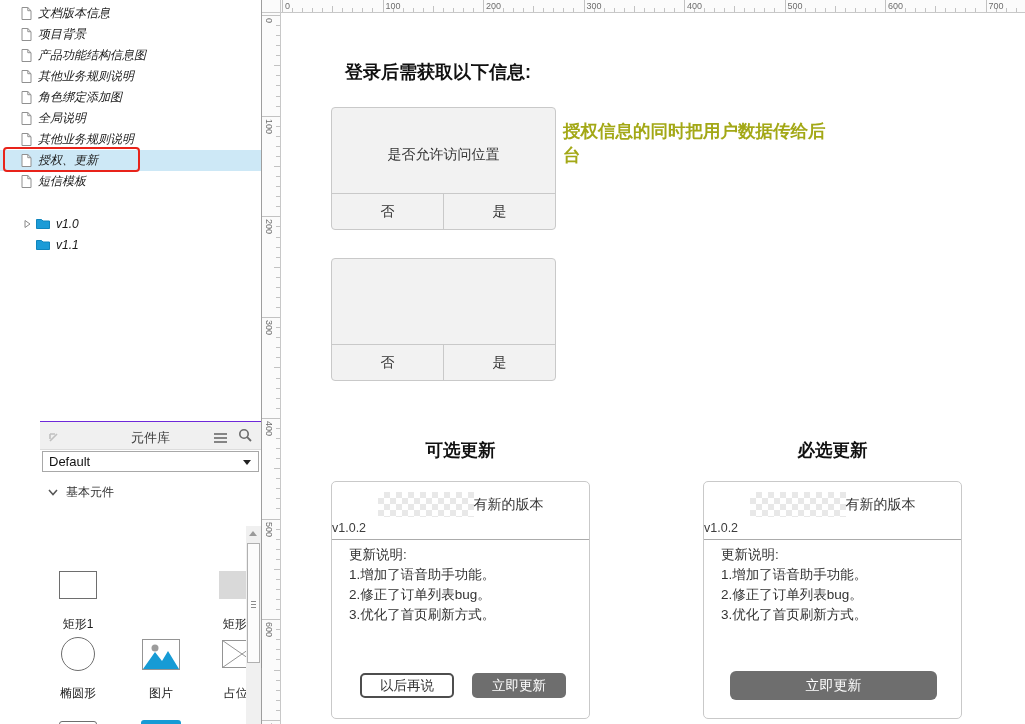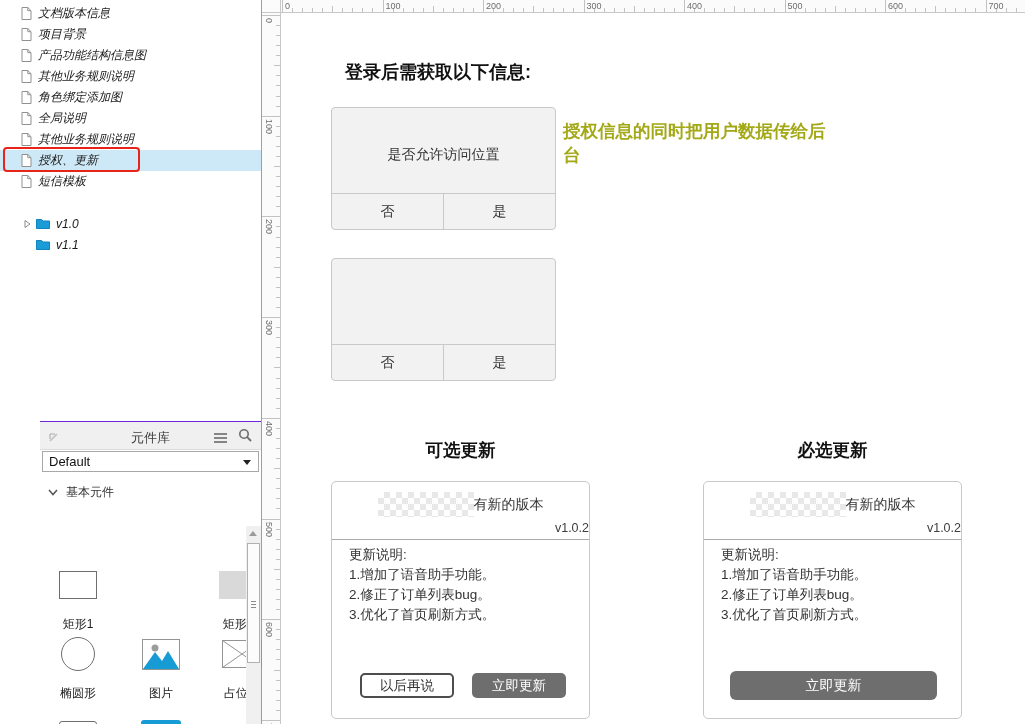--- a/index.html
+++ b/index.html
@@ -58,21 +58,21 @@
   .dlg1-msg{position:absolute;left:0;right:0;top:38px;text-align:center;font-size:14px;color:#333;}
   .dlg2-msg{position:absolute;left:14px;top:13px;width:200px;font-size:14px;line-height:21px;color:#333;}
   .dlg2-detail{position:absolute;left:14px;top:56px;width:202px;font-size:12.5px;line-height:17px;color:#b0b0b0;}
   .sec-heading{position:absolute;width:259px;text-align:center;font-size:17.5px;font-weight:bold;color:#111;}
   .card{position:absolute;width:259px;height:238px;background:#fff;border:1px solid #c9c9c9;border-radius:5px;box-sizing:border-box;}
   .card .title-row{position:absolute;left:0;right:0;top:10px;display:flex;align-items:center;justify-content:center;font-size:14px;color:#333;}
   .mosaic{width:96px;height:25px;background:#fff;
     background-image:linear-gradient(45deg,#e8e8e8 25%,transparent 25%,transparent 75%,#e8e8e8 75%),
                      linear-gradient(45deg,#e8e8e8 25%,transparent 25%,transparent 75%,#e8e8e8 75%);
     background-size:12px 12px;background-position:0 0,6px 6px;}
-  .card .version{position:absolute;left:0;right:0;top:39px;text-align:right;font-size:12.5px;color:#3d3d3d;}
+  .card .version{position:absolute;left:0;right:0;top:39px;text-align:left;font-size:12.5px;color:#3d3d3d;}
   .card .divider{position:absolute;left:0;right:0;top:57px;border-top:1px solid #ababab;}
   .card .notes{position:absolute;left:17px;top:63px;font-size:13.5px;line-height:20px;color:#333;}
   .btn-later{position:absolute;left:28px;top:191px;width:94px;height:25px;background:#fff;border:2px solid #4d4d4d;border-radius:5px;box-sizing:border-box;
              display:flex;align-items:center;justify-content:center;font-size:13.5px;color:#333;}
   .btn-update{position:absolute;left:140px;top:191px;width:94px;height:25px;background:#6e6e6e;border-radius:5px;
               display:flex;align-items:center;justify-content:center;font-size:13.5px;color:#fff;}
   .btn-update-wide{position:absolute;left:26px;top:189px;width:207px;height:29px;background:#6e6e6e;border-radius:6px;
               display:flex;align-items:center;justify-content:center;font-size:14px;color:#fff;}
 </style>
 </head>

